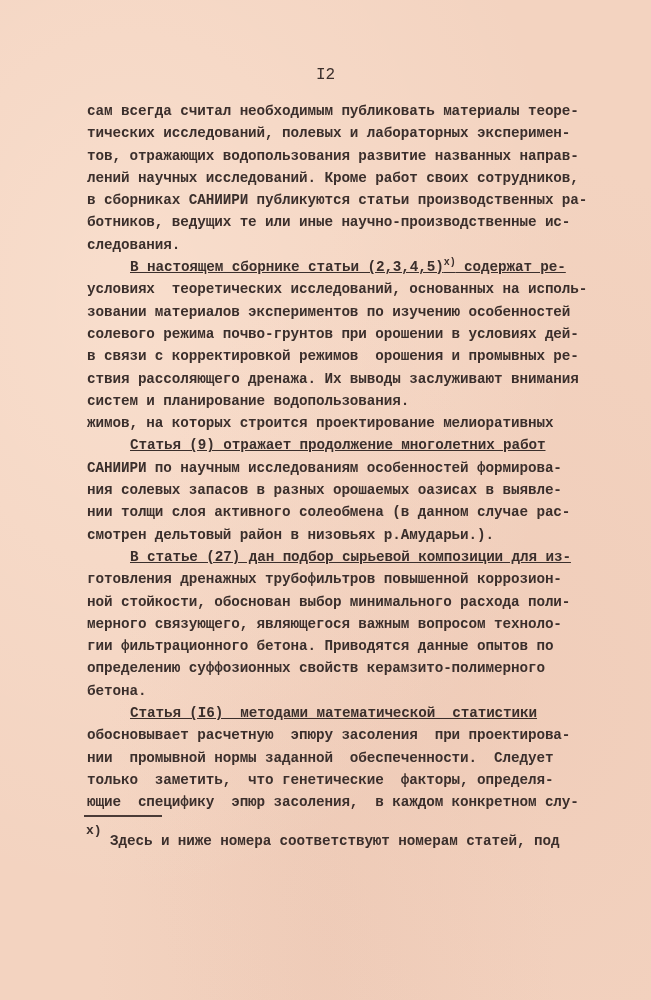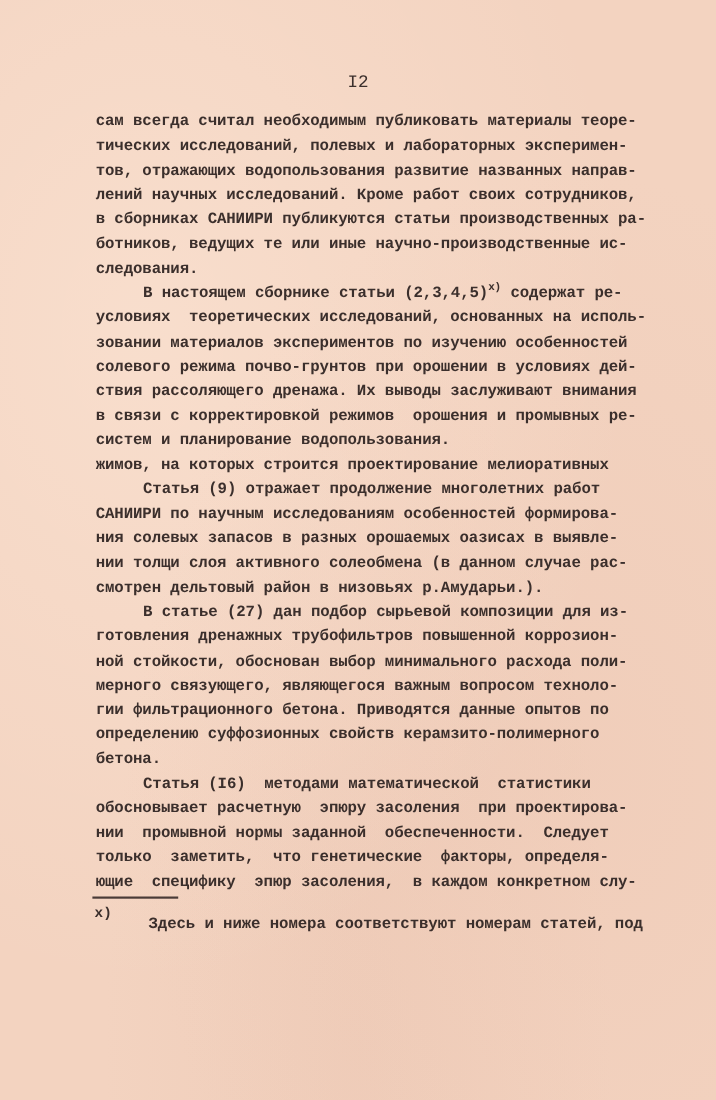--- a/index.html
+++ b/index.html
@@ -35,21 +35,21 @@
       width: 510px;
     }
     .line {
       height: 22.3px;
       line-height: 22.3px;
       font-size: 14.3px;
       white-space: pre;
       letter-spacing: -0.1px;
       font-weight: bold;
     }
-    .indent { padding-left: 43px; }
+    .indent { padding-left: 43px; text-decoration: underline; }
     sup.fn-mark {
       font-size: 10px;
       vertical-align: 6px;
       line-height: 0;
     }
     .footnote-rule {
       position: absolute;
       top: 815px;
       left: 84px;
       width: 78px;
@@ -61,21 +61,20 @@
       top: 823px;
       left: 86px;
       font-size: 13px;
       font-weight: bold;
     }
     .footnote-text {
       position: absolute;
       top: 830px;
       left: 110px;
       width: 490px;
-      margin-left: 25px;
     }
     .footnote-text .line {
       height: 22px;
       line-height: 22px;
     }
   </style>
 </head>
 <body>
 
 <div class="page-number">I2</div>
@@ -90,22 +89,22 @@
     <div class="line">в сборниках САНИИРИ публикуются статьи производственных ра-</div>
     <div class="line">ботников, ведущих те или иные научно-производственные ис-</div>
     <div class="line">следования.</div>
   </div>
 
   <div>
     <div class="line indent"><span>В настоящем сборнике статьи (2,3,4,5)</span><sup class="fn-mark">х)</sup><span> содержат ре-</span></div>
     <div class="line">условиях  теоретических исследований, основанных на исполь-</div>
     <div class="line">зовании материалов экспериментов по изучению особенностей</div>
     <div class="line">солевого режима почво-грунтов при орошении в условиях дей-</div>
+    <div class="line">в связи с корректировкой режимов  орошения и промывных ре-</div>
     <div class="line">ствия рассоляющего дренажа. Их выводы заслуживают внимания</div>
-    <div class="line">в связи с корректировкой режимов  орошения и промывных ре-</div>
     <div class="line">систем и планирование водопользования.</div>
     <div class="line">жимов, на которых строится проектирование мелиоративных</div>
   </div>
 
   <div>
     <div class="line indent">Статья (9) отражает продолжение многолетних работ</div>
     <div class="line">САНИИРИ по научным исследованиям особенностей формирова-</div>
     <div class="line">ния солевых запасов в разных орошаемых оазисах в выявле-</div>
     <div class="line">нии толщи слоя активного солеобмена (в данном случае рас-</div>
     <div class="line">смотрен дельтовый район в низовьях р.Амударьи.).</div>

